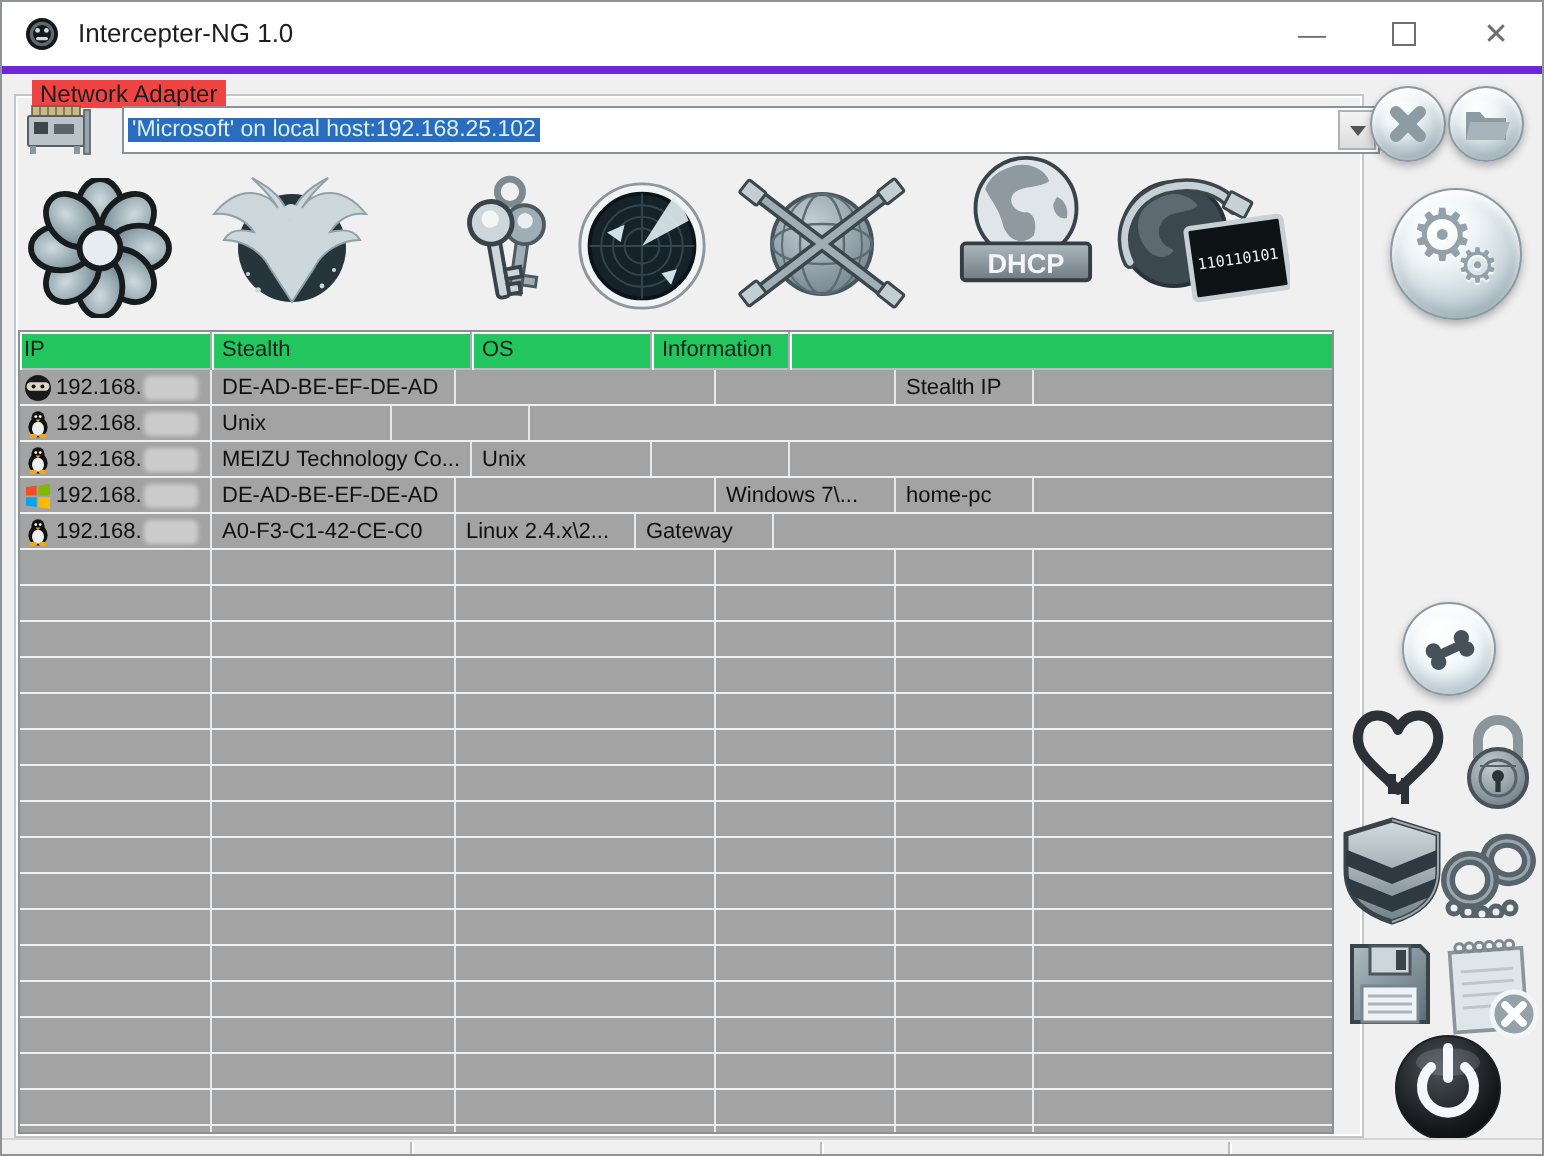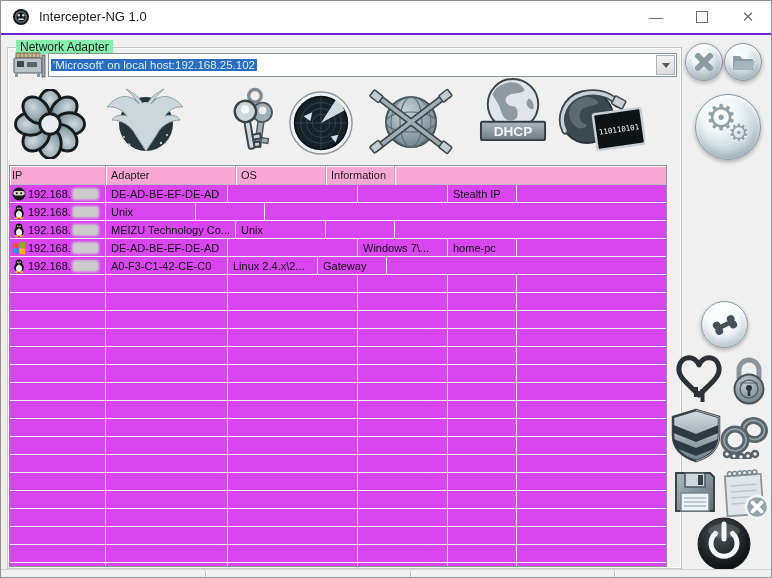--- a/index.html
+++ b/index.html
@@ -1,46 +1,46 @@
 <!DOCTYPE html>
 <html><head>
 <meta charset="utf-8">
 <style>
   html,body{margin:0;padding:0;background:#fff;font-family:"Liberation Sans",sans-serif;}
   .window{position:relative;width:770px;height:576px;border:1px solid #8f9395;background:#f0f0f0;overflow:hidden;}
   
-  .titlebar{position:absolute;left:0;top:0;width:100%;height:32px;background:#ffffff;border-bottom:2px solid #6d28d9;}
+  .titlebar{position:absolute;left:0;top:0;width:100%;height:32px;background:#ffffff;border-bottom:4px solid #6d28d9;}
   .appicon{position:absolute;left:11px;top:7px;width:18px;height:18px;}
   .apptitle{position:absolute;left:38px;top:8px;font-size:13px;color:#1d1d1d;}
   .wbtn{position:absolute;top:0;width:46px;height:32px;display:flex;align-items:center;justify-content:center;color:#6f6f6f;font-size:14px;}
   .wbtn.min{right:92px;}
   .wbtn.max{right:46px;}
   .wbtn.close{right:0;font-size:15px;}
   .maxbox{width:10px;height:10px;border:1px solid #6f6f6f;display:block;}
   
   .groupbox{position:absolute;left:6px;top:46px;width:673px;height:520px;border:1px solid #c2c6c8;box-shadow:inset 0 0 0 1px #ffffff;}
-  .grouplabel{position:absolute;left:8px;top:-8px;background:#86efac;padding:0 4px;font-size:12px;color:#1d1d1d;}
+  .grouplabel{position:absolute;left:8px;top:-8px;background:#ef4444;padding:0 4px;font-size:12px;color:#1d1d1d;}
   
   .nicicon{position:absolute;left:5px;top:3px;width:34px;height:28px;}
-  .combo{position:absolute;left:40px;top:5px;width:627px;height:22px;background:#fff;border:1px solid #86939b;display:flex;align-items:center;}
+  .combo{position:absolute;left:53px;top:5px;width:627px;height:22px;background:#fff;border:1px solid #86939b;display:flex;align-items:center;}
   .combo-text{flex:1;overflow:hidden;white-space:nowrap;font-size:11.5px;padding-left:2px;}
   .sel{background:#2a6cc0;color:#d9efe7;padding:1px 2px;}
   .combo-arrow{width:17px;height:18px;margin-right:1px;background:linear-gradient(#f4f4f4,#dcdcdc);border:1px solid #aeb2b5;display:flex;align-items:center;justify-content:center;}
   .combo-arrow::after{content:"";width:0;height:0;border-left:4px solid transparent;border-right:4px solid transparent;border-top:5px solid #555;}
   
   .tool{position:absolute;cursor:pointer;}
   
   .orb{position:absolute;border-radius:50%;background:radial-gradient(circle at 35% 28%, #ffffff 0%, #f0f6f8 30%, #ccd8de 62%, #a9bac2 88%, #9aacb4 100%);border:1px solid #8a9aa2;box-shadow:0 2px 4px rgba(0,0,0,.28), inset 0 3px 5px #ffffff, inset 0 -5px 9px rgba(110,130,140,.35);display:flex;align-items:center;justify-content:center;}
   .gear1{position:absolute;left:9px;top:2px;font-size:36px;color:#93a2aa;text-shadow:0 1px 1px #fff;}
   .gear2{position:absolute;left:32px;top:24px;font-size:24px;color:#93a2aa;text-shadow:0 1px 1px #fff;}
   
   .tableframe{position:absolute;left:8px;top:164px;width:656px;height:400px;border:1px solid #8a9097;background:#fff;overflow:hidden;}
-  .thead{display:flex;height:19px;background:#f9a8d4;font-size:11px;color:#1d1d1d;}
+  .thead{display:flex;height:19px;background:#22c55e;font-size:11px;color:#1d1d1d;}
   .hcell{box-sizing:border-box;padding:3px 0 0 5px;border-right:1px solid #a8adb2;box-shadow:inset 1px 1px 0 #fff, inset 0 -1px 0 #b9bec2;white-space:nowrap;overflow:hidden;}
-  .tbody{position:relative;height:381px;overflow:hidden;background:#d946ef;}
+  .tbody{position:relative;height:381px;overflow:hidden;background:#a3a3a3;}
   .trow{display:flex;height:17px;align-items:center;font-size:11px;color:#101010;border-bottom:1px solid #eef0f1;}
   .cell{box-sizing:border-box;height:100%;display:flex;align-items:center;padding-left:5px;border-right:1px solid #e6e9eb;white-space:nowrap;overflow:hidden;}
   .c-ip{width:96px;padding-left:2px;}
   .c-mac{width:122px;}
   .c-vendor{width:130px;}
   .c-os{width:90px;}
   .c-info{width:69px;}
   .c-extra{flex:1;border-right:none;}
   .osicon{width:14px;height:14px;margin-right:2px;flex:0 0 auto;}
   .redact{display:inline-block;width:27px;height:12px;margin-left:1px;background:#cbcbcb;border-radius:3px;filter:blur(1px);}
@@ -242,21 +242,21 @@
     </svg>
   </div>
   <div class="orb" style="left:694px;top:93px;width:64px;height:64px;">
     <span class="gear1">⚙</span>
     <span class="gear2">⚙</span>
   </div>
 
   <div class="tableframe">
     <div class="thead">
       <div class="hcell c-ip">IP</div>
-      <div class="hcell c-vendor">Adapter</div>
+      <div class="hcell c-vendor">Stealth</div>
       <div class="hcell c-os">OS</div>
       <div class="hcell c-info">Information</div>
       <div class="hcell c-extra"></div>
     </div>
     <div class="tbody">
         <div class="trow">
           <div class="cell c-ip">
             <svg class="osicon" viewBox="0 0 14 14">
               <circle cx="7" cy="7" r="6.5" fill="#17191b"></circle>
               <rect x="1.3" y="4.1" width="11.4" height="4.3" rx="2.1" fill="#ded6c3"></rect>

